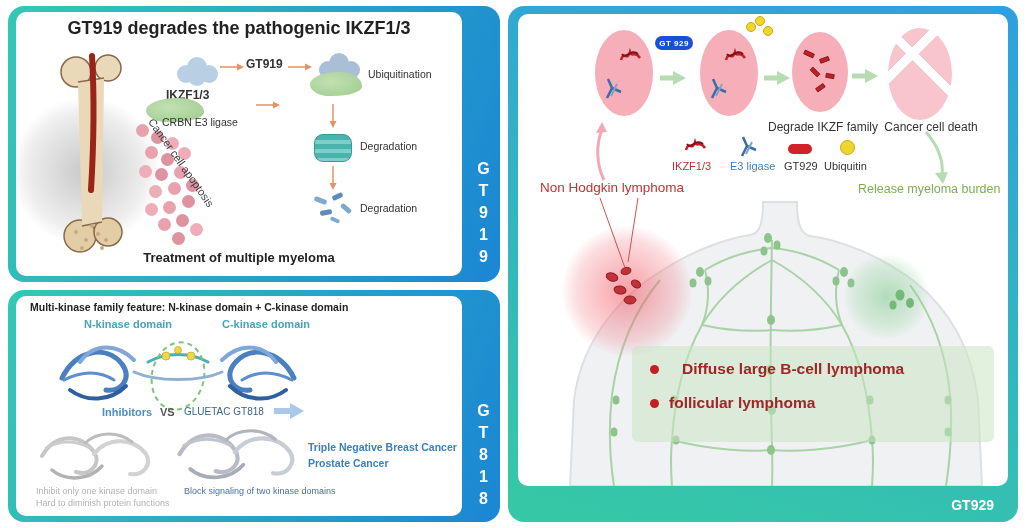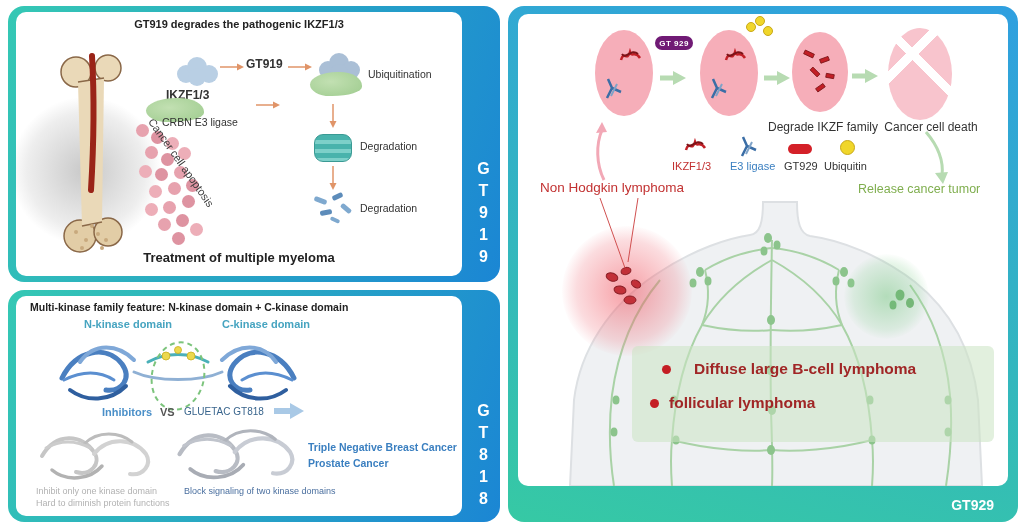--- a/index.html
+++ b/index.html
@@ -11,21 +11,21 @@
   .panel-919 .panel-inner{left:8px;top:6px;width:446px;height:264px;}
   .panel-818{left:8px;top:290px;width:492px;height:232px;background:linear-gradient(110deg,#35c8b4,#1b86d4);}
   .panel-818 .panel-inner{left:8px;top:6px;width:446px;height:220px;}
   .panel-929{left:508px;top:6px;width:510px;height:516px;background:linear-gradient(195deg,#2f9fe0,#36c9a4);}
   .panel-929 .panel-inner{left:10px;top:8px;width:490px;height:472px;}
   .vlabel{position:absolute;color:#fff;font-weight:bold;font-size:16px;writing-mode:vertical-rl;text-orientation:upright;letter-spacing:5px;}
   .panel-919 .vlabel{right:8px;bottom:12px;}
   .panel-818 .vlabel{right:8px;bottom:10px;}
   .corner-label{position:absolute;right:24px;bottom:9px;color:#fff;font-weight:bold;font-size:14px;}
 
-  .t-title{font-size:11px;font-weight:bold;color:#222;}
+  .t-title{font-size:18px;font-weight:bold;color:#222;}
   .t-title2{font-size:10.5px;font-weight:bold;color:#222;}
   .t-bold12{font-size:12px;font-weight:bold;color:#333;}
   .t-small{font-size:10.5px;color:#333;}
   .t-footer{font-size:13px;font-weight:bold;color:#222;}
   .t-apoptosis{font-size:11px;color:#3a3a3a;transform:rotate(55deg);transform-origin:0 0;white-space:nowrap;}
   .t-domain{font-size:11px;font-weight:bold;color:#46a4c0;}
   .t-inh{font-size:11px;font-weight:bold;color:#4a8fc8;}
   .t-vs{font-size:11px;font-weight:bold;color:#555;}
   .t-glu{font-size:10px;font-weight:normal;color:#38648c;}
   .t-outcome{font-size:10.5px;font-weight:bold;color:#3a7fc0;white-space:nowrap;margin-top:44px;}
@@ -41,21 +41,21 @@
 
   .shadow-blob{border-radius:50%;background:radial-gradient(ellipse,rgba(110,110,110,.38),rgba(140,140,140,.15) 55%,transparent 70%);}
   .cells{width:13px;height:13px;border-radius:50%;background:#e7a2ae;box-shadow:15px 7px 0 #de93a1,30px 13px 0 #edaeb8,9px 22px 0 #e7a2ae,25px 29px 0 #de93a1,42px 23px 0 #edaeb8,38px 42px 0 #e7a2ae,19px 44px 0 #de93a1,3px 41px 0 #edaeb8,50px 55px 0 #de93a1,32px 58px 0 #e7a2ae,13px 61px 0 #edaeb8,46px 71px 0 #de93a1,27px 77px 0 #e7a2ae,9px 79px 0 #edaeb8,40px 90px 0 #de93a1,22px 94px 0 #e7a2ae,54px 99px 0 #edaeb8,36px 108px 0 #de93a1;}
   .blob-green{background:radial-gradient(ellipse at 40% 40%,#c2e0b2,#9ecb8e);border-radius:55% 45% 60% 40%/55% 60% 40% 50%;}
   .proteosome{background:repeating-linear-gradient(180deg,#49b3ac 0 5px,#7dd0c9 5px 9px);border:1px solid #3a9a94;border-radius:9px;}
   .frag{position:absolute;background:#7fa9cf;border-radius:2px;}
   .frag.d{background:#5d8cba;}
 
   .oval{position:absolute;background:#f6aeb9;border-radius:50%;}
   .oval-death{background:linear-gradient(135deg,transparent 28%,#fff 28%,#fff 36%,transparent 36%),linear-gradient(45deg,transparent 54%,#fff 54%,#fff 62%,transparent 62%),#f8c4cd;}
-  .pill{position:absolute;background:#701a75;color:#fff;border-radius:7px;font-size:8px;font-weight:bold;display:flex;align-items:center;justify-content:center;letter-spacing:.5px;}
+  .pill{position:absolute;background:#1d4ed8;color:#fff;border-radius:7px;font-size:8px;font-weight:bold;display:flex;align-items:center;justify-content:center;letter-spacing:.5px;}
   .pill-plain{position:absolute;background:#d42028;border-radius:5px;}
   .udot{position:absolute;width:8px;height:8px;border-radius:50%;background:#f0d62a;border:1px solid #c8a818;}
   .udot-lg{position:absolute;width:13px;height:13px;border-radius:50%;background:#f0d62a;border:1px solid #c8a818;}
   .glow-red{position:absolute;border-radius:50%;background:radial-gradient(circle,rgba(240,80,92,.55),rgba(242,130,140,.28) 55%,transparent 72%);}
   .glow-green{position:absolute;border-radius:50%;background:radial-gradient(circle,rgba(120,200,130,.5),rgba(140,210,150,.22) 55%,transparent 72%);}
   .band{position:absolute;background:rgba(202,227,195,.55);border-radius:6px;}
 </style>
 </head>
 <body>
 
@@ -273,21 +273,21 @@
           <ellipse cx="12" cy="15" rx="6" ry="4" transform="rotate(20 12 15)"></ellipse>
           <ellipse cx="26" cy="9" rx="5" ry="3.5" transform="rotate(-15 26 9)"></ellipse>
           <ellipse cx="20" cy="28" rx="6" ry="4" transform="rotate(10 20 28)"></ellipse>
           <ellipse cx="36" cy="22" rx="5" ry="3.5" transform="rotate(30 36 22)"></ellipse>
           <ellipse cx="30" cy="38" rx="6" ry="4"></ellipse>
         </g>
       </svg>
       <div class="glow-green" style="left:326px;top:240px;width:85px;height:85px;"></div>
 
       <div class="band" style="left:114px;top:332px;width:362px;height:96px;"></div>
-      <div class="bullet-item" style="left:144px;top:346px;gap:23px;">
+      <div class="bullet-item" style="left:132px;top:346px;gap:23px;">
         <span class="bdot"></span>
         <span class="bullet-text">Diffuse large B-cell lymphoma</span>
       </div>
       <div class="bullet-item" style="left:132px;top:380px;">
         <span class="bdot"></span>
         <span class="bullet-text">follicular lymphoma</span>
       </div>
 
       <div class="oval" style="left:77px;top:16px;width:58px;height:86px;">
         <svg class="abs" style="left:24px;top:16px;" width="24" height="20" viewBox="0 0 24 20">
@@ -361,19 +361,19 @@
       </svg>
       <div class="abs t-nhl" style="left:22px;top:166px;">Non Hodgkin lymphoma</div>
       <svg class="abs" style="left:62px;top:182px;" width="70" height="78">
         <line x1="20" y1="2" x2="45" y2="72" stroke="#d05050" stroke-width="1"></line>
         <line x1="58" y1="2" x2="48" y2="66" stroke="#d05050" stroke-width="1"></line>
       </svg>
       <svg class="abs" style="left:400px;top:114px;" width="34" height="56">
         <path d="M8,4 C20,18 26,32 24,48" stroke="#b7dbb2" stroke-width="3" fill="none"></path>
         <polygon points="17,45 25,56 30,44" fill="#b7dbb2"></polygon>
       </svg>
-      <div class="abs t-release" style="left:340px;top:168px;">Release cancer tumor</div>
+      <div class="abs t-release" style="left:340px;top:168px;">Release myeloma burden</div>
 
     </div>
     <div class="corner-label">GT929</div>
   </div>
 
 </div>
 
 </body></html>

